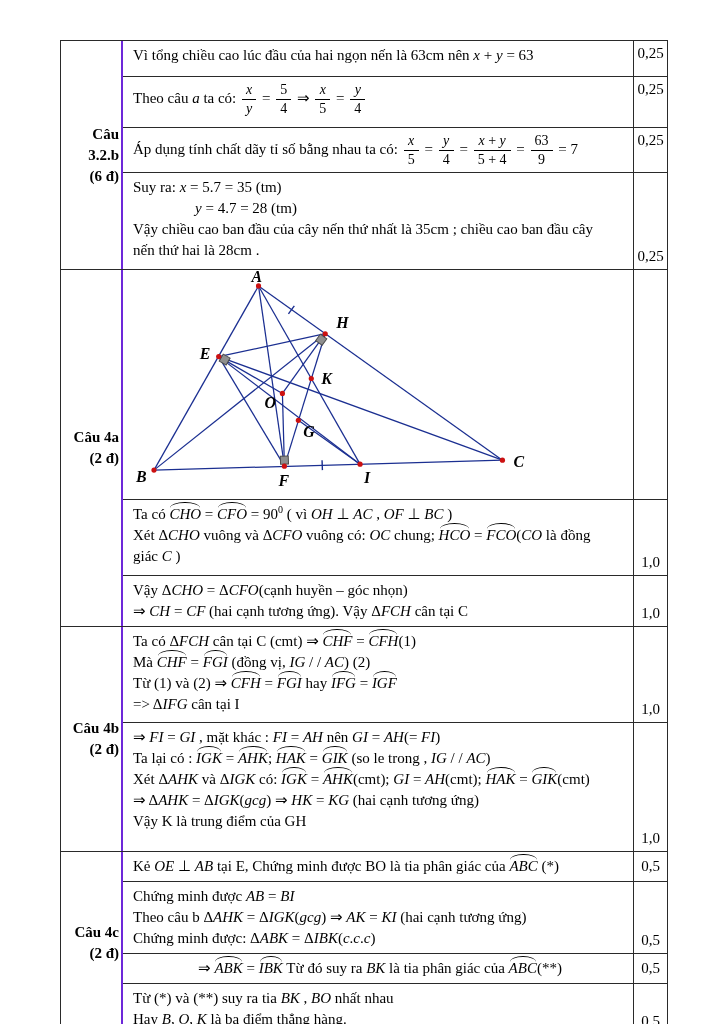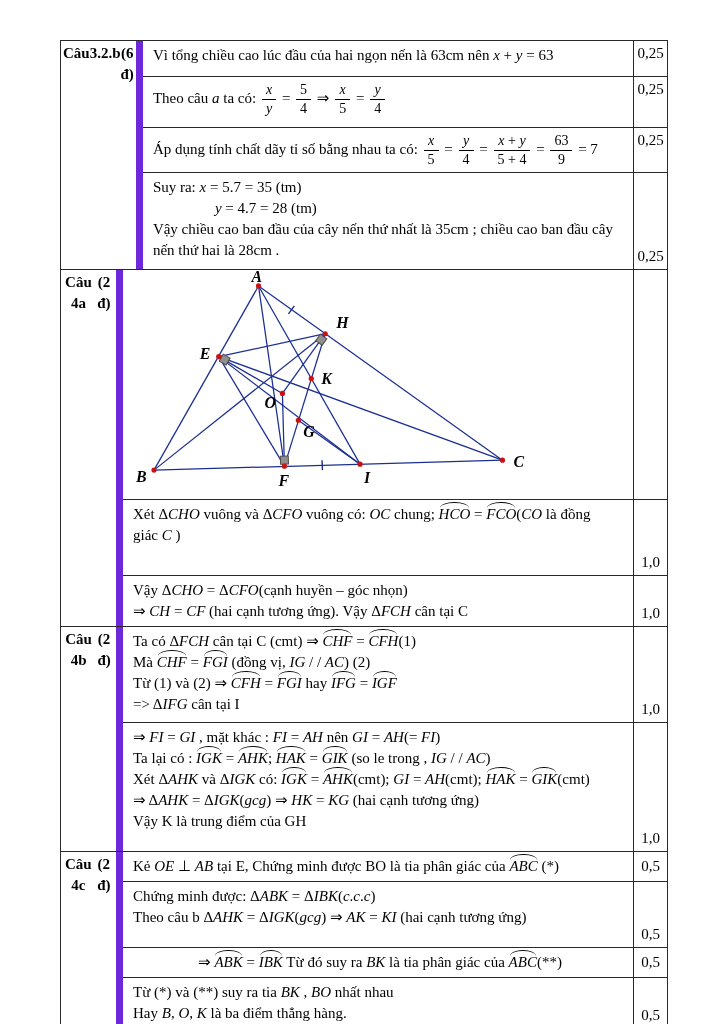--- a/index.html
+++ b/index.html
@@ -2,21 +2,21 @@
 <html><head>
 <meta charset="utf-8">
 <style>
   *{margin:0;padding:0;box-sizing:border-box;}
   html,body{width:725px;background:#fff;}
   body{height:1024px;overflow:hidden;font-family:"Liberation Serif",serif;font-size:15px;color:#000;}
   .sheet{position:relative;width:725px;height:1024px;background:#fff;}
   .anstable{position:absolute;left:60px;top:40px;width:608px;border:1px solid #2a2a2a;background:#fff;}
   .section{display:flex;border-bottom:1px solid #2a2a2a;}
   .section:last-child{border-bottom:none;}
-  .label-cell{flex:0 0 62px;border-right:7px solid #6d28d9;display:flex;flex-direction:row;justify-content:center;align-items:flex-start;text-align:center;font-weight:bold;line-height:1.4;padding:2px;}
+  .label-cell{flex:0 0 62px;border-right:2px solid #6d28d9;display:flex;flex-direction:column;justify-content:center;align-items:flex-end;text-align:center;font-weight:bold;line-height:1.4;padding:2px;}
   .rows{flex:1;display:flex;flex-direction:column;min-width:0;}
   .row{display:flex;border-bottom:1px solid #2a2a2a;}
   .rows .row:last-child{border-bottom:none;}
   .content{flex:1;min-width:0;padding:4px 6px 4px 10px;}
   .content.figcell{padding:1px 0 1px 1px;}
   .score{flex:0 0 34px;border-left:1px solid #2a2a2a;display:flex;justify-content:center;padding:4px 2px;}
   .score.top{align-items:flex-start;}
   .score.bottom{align-items:flex-end;}
   .score.center{align-items:center;}
   .line{line-height:21px;min-height:21px;font-family:Liberation Serif, serif;}
@@ -119,20 +119,21 @@
                 <text x="241" y="213" fill="#000000">I</text>
                 <text x="198" y="113" fill="#000000">K</text>
                 <text x="141" y="138" fill="#000000">O</text>
                 <text x="180" y="167" fill="#000000">G</text>
               </svg>
             </div>
             <div class="score top"></div>
           </div>
           <div class="row" style="min-height: 76px;">
             <div class="content">
+              <div class="line"><span>Ta có  </span><span class="ang"><i>CHO</i></span><span> = </span><span class="ang"><i>CFO</i></span><span> = 90</span><span class="sup">0</span><span> ( vì </span><span><i>OH</i> ⊥ <i>AC</i> , <i>OF</i> ⊥ <i>BC</i></span><span> )</span></div>
               <div class="line"><span>Xét  </span><span>Δ<i>CHO</i></span><span>  vuông và </span><span>Δ<i>CFO</i></span><span> vuông có:  </span><span><i>OC</i></span><span> chung;  </span><span class="ang"><i>HCO</i></span><span> = </span><span class="ang"><i>FCO</i></span><span>(</span><span><i>CO</i></span><span> là đồng</span></div>
               <div class="line"><span>giác  </span><span><i>C</i></span><span> )</span></div>
             </div>
             <div class="score bottom">1,0</div>
           </div>
           <div class="row" style="min-height: 43px;">
             <div class="content">
               <div class="line"><span>Vậy  </span><span>Δ<i>CHO</i> = Δ<i>CFO</i></span><span>(cạnh huyền – góc nhọn)</span></div>
               <div class="line"><span>⇒ <i>CH</i> = <i>CF</i></span><span> (hai cạnh tương ứng). Vậy </span><span>Δ<i>FCH</i></span><span> cân tại C</span></div>
             </div>
@@ -174,22 +175,23 @@
         </div>
         <div class="rows">
           <div class="row" style="min-height: 26px;">
             <div class="content">
               <div class="line"><span>Kẻ  </span><span><i>OE</i> ⊥ <i>AB</i></span><span> tại E, Chứng minh được BO là tia phân giác của  </span><span class="ang"><i>ABC</i></span><span>      (*)</span></div>
             </div>
             <div class="score center">0,5</div>
           </div>
           <div class="row" style="min-height: 66px;">
             <div class="content">
+              <div class="line"><span>Chứng minh được  </span><span><i>AB</i> = <i>BI</i></span></div>
+              <div class="line"><span>Theo câu b </span><span>Δ<i>AHK</i> = Δ<i>IGK</i>(<i>gcg</i>) ⇒ <i>AK</i> = <i>KI</i></span><span> (hai cạnh tương ứng)</span></div>
               <div class="line"><span>Chứng minh được:  </span><span>Δ<i>ABK</i> = Δ<i>IBK</i>(<i>c</i>.<i>c</i>.<i>c</i>)</span></div>
-              <div class="line"><span>Theo câu b </span><span>Δ<i>AHK</i> = Δ<i>IGK</i>(<i>gcg</i>) ⇒ <i>AK</i> = <i>KI</i></span><span> (hai cạnh tương ứng)</span></div>
             </div>
             <div class="score bottom">0,5</div>
           </div>
           <div class="row" style="min-height: 26px; text-align: center;">
             <div class="content">
               <div class="line"><span>⇒ </span><span class="ang"><i>ABK</i></span><span> = </span><span class="ang"><i>IBK</i></span><span>  Từ đó suy ra  </span><span><i>BK</i></span><span>  là tia phân giác của  </span><span class="ang"><i>ABC</i></span><span>(**)</span></div>
             </div>
             <div class="score center">0,5</div>
           </div>
           <div class="row" style="min-height: 50px;">

